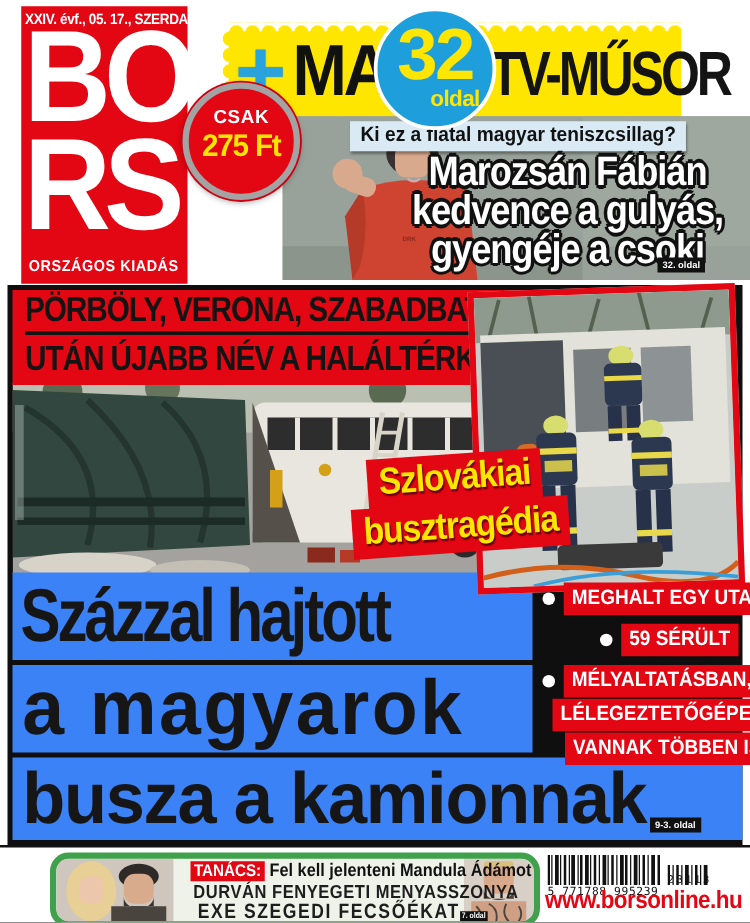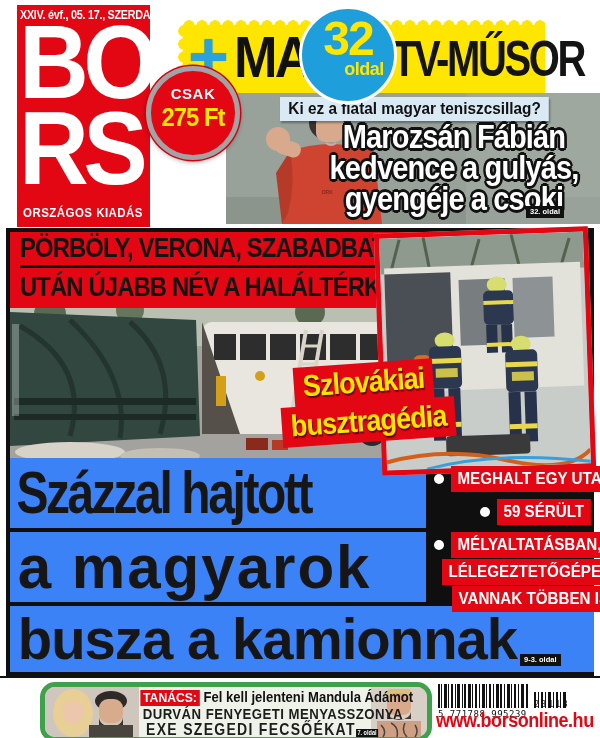--- a/index.html
+++ b/index.html
@@ -35,21 +35,21 @@
      background-size:13px 8px;background-repeat:repeat-x;}
   .stamp-left{left:176px;top:25px;width:8px;height:70px;
      background-image:radial-gradient(circle at 8px 6px,#ffe600 5.5px,rgba(0,0,0,0) 6px);
      background-size:8px 13px;background-repeat:repeat-y;}
   .plus-sign{left:188px;top:22px;color:#2aa3dc;font-weight:700;font-size:70px;line-height:1;
              text-shadow:0 0 1px #1d85b5;}
   .ma-text{left:234px;top:28px;color:#111;font-weight:700;font-size:58px;line-height:1;
            letter-spacing:-3px;transform:scaleX(.9);transform-origin:0 0;}
   .pages-circle{left:299px;top:6px;width:92px;height:92px;border-radius:50%;background:#1e9fdb;
                 border:3px solid #fff;text-align:center;z-index:5;}
-  .pages-number{display:block;margin-top:6px;color:#ffe600;font-weight:700;font-size:48px;line-height:1;
+  .pages-number{display:block;margin-top:6px;color:#ffe600;font-weight:700;font-size:58px;line-height:1;
                 letter-spacing:-2px;}
   .pages-word{display:block;margin-top:-4px;color:#ffe600;font-weight:700;font-size:18px;letter-spacing:-.5px;padding-left:32px;}
   .tv-title{left:392px;top:34px;color:#141414;font-weight:700;font-size:50px;line-height:1;
             letter-spacing:-3px;transform:scaleX(.8);transform-origin:0 0;}
 
   
   .tennis{left:226px;top:93px;width:374px;height:131px;overflow:hidden;background:#99a29a;}
   .kicker{left:54px;top:4px;background:#d9eaf5;color:#111;font-weight:700;font-size:16.5px;
           padding:2px 9px 3px;box-shadow:1px 2px 2px rgba(0,0,0,.35);
           transform:scaleX(.93);transform-origin:0 0;}
@@ -91,21 +91,21 @@
   .br0{left:428px;top:238px;} .br1{left:474px;top:271px;} .br2{left:428px;top:304px;}
   .br3{left:436px;top:331px;} .br4{left:446px;top:358px;}
   .main-ref{left:514px;top:426px;z-index:4;}
 
   
   .bottom-rule{left:0;top:676px;width:600px;height:2px;background:#111;}
   .tip-pill{left:40px;top:682px;width:382px;height:50px;border:5px solid #3fa14b;border-radius:15px;
             background:#eef2e8;overflow:hidden;z-index:2;}
   .tip-photo-left{left:0;top:0;width:94px;height:50px;overflow:hidden;}
   .tip-photo-right{right:0;top:0;width:56px;height:50px;overflow:hidden;}
-  .tip-text{left:84px;top:1px;width:228px;text-align:left;}
+  .tip-text{left:96px;top:1px;width:228px;text-align:left;}
   .tip-l1{white-space:nowrap;transform:scaleX(.9);transform-origin:50% 50%;}
   .tip-label{background:#e30613;color:#fff;font-weight:700;font-size:13.5px;padding:0 3px 1px;}
   .tip-head{color:#111;font-weight:700;font-size:14.5px;}
   .tip-l2{color:#1d1d1d;font-weight:700;font-size:15px;letter-spacing:.5px;white-space:nowrap;
           transform:scaleX(.88);transform-origin:50% 50%;margin-top:-1px;}
   .tip-l3{color:#1d1d1d;font-weight:700;font-size:16.5px;letter-spacing:1.5px;white-space:nowrap;
           transform:scaleX(.85);transform-origin:50% 50%;margin-top:-2px;}
   .tip-ref{font-size:6.5px;padding:0 2px 1px;letter-spacing:0;}
 
   .barcode-wrap{left:438px;top:684px;width:126px;height:36px;background:#fff;}

